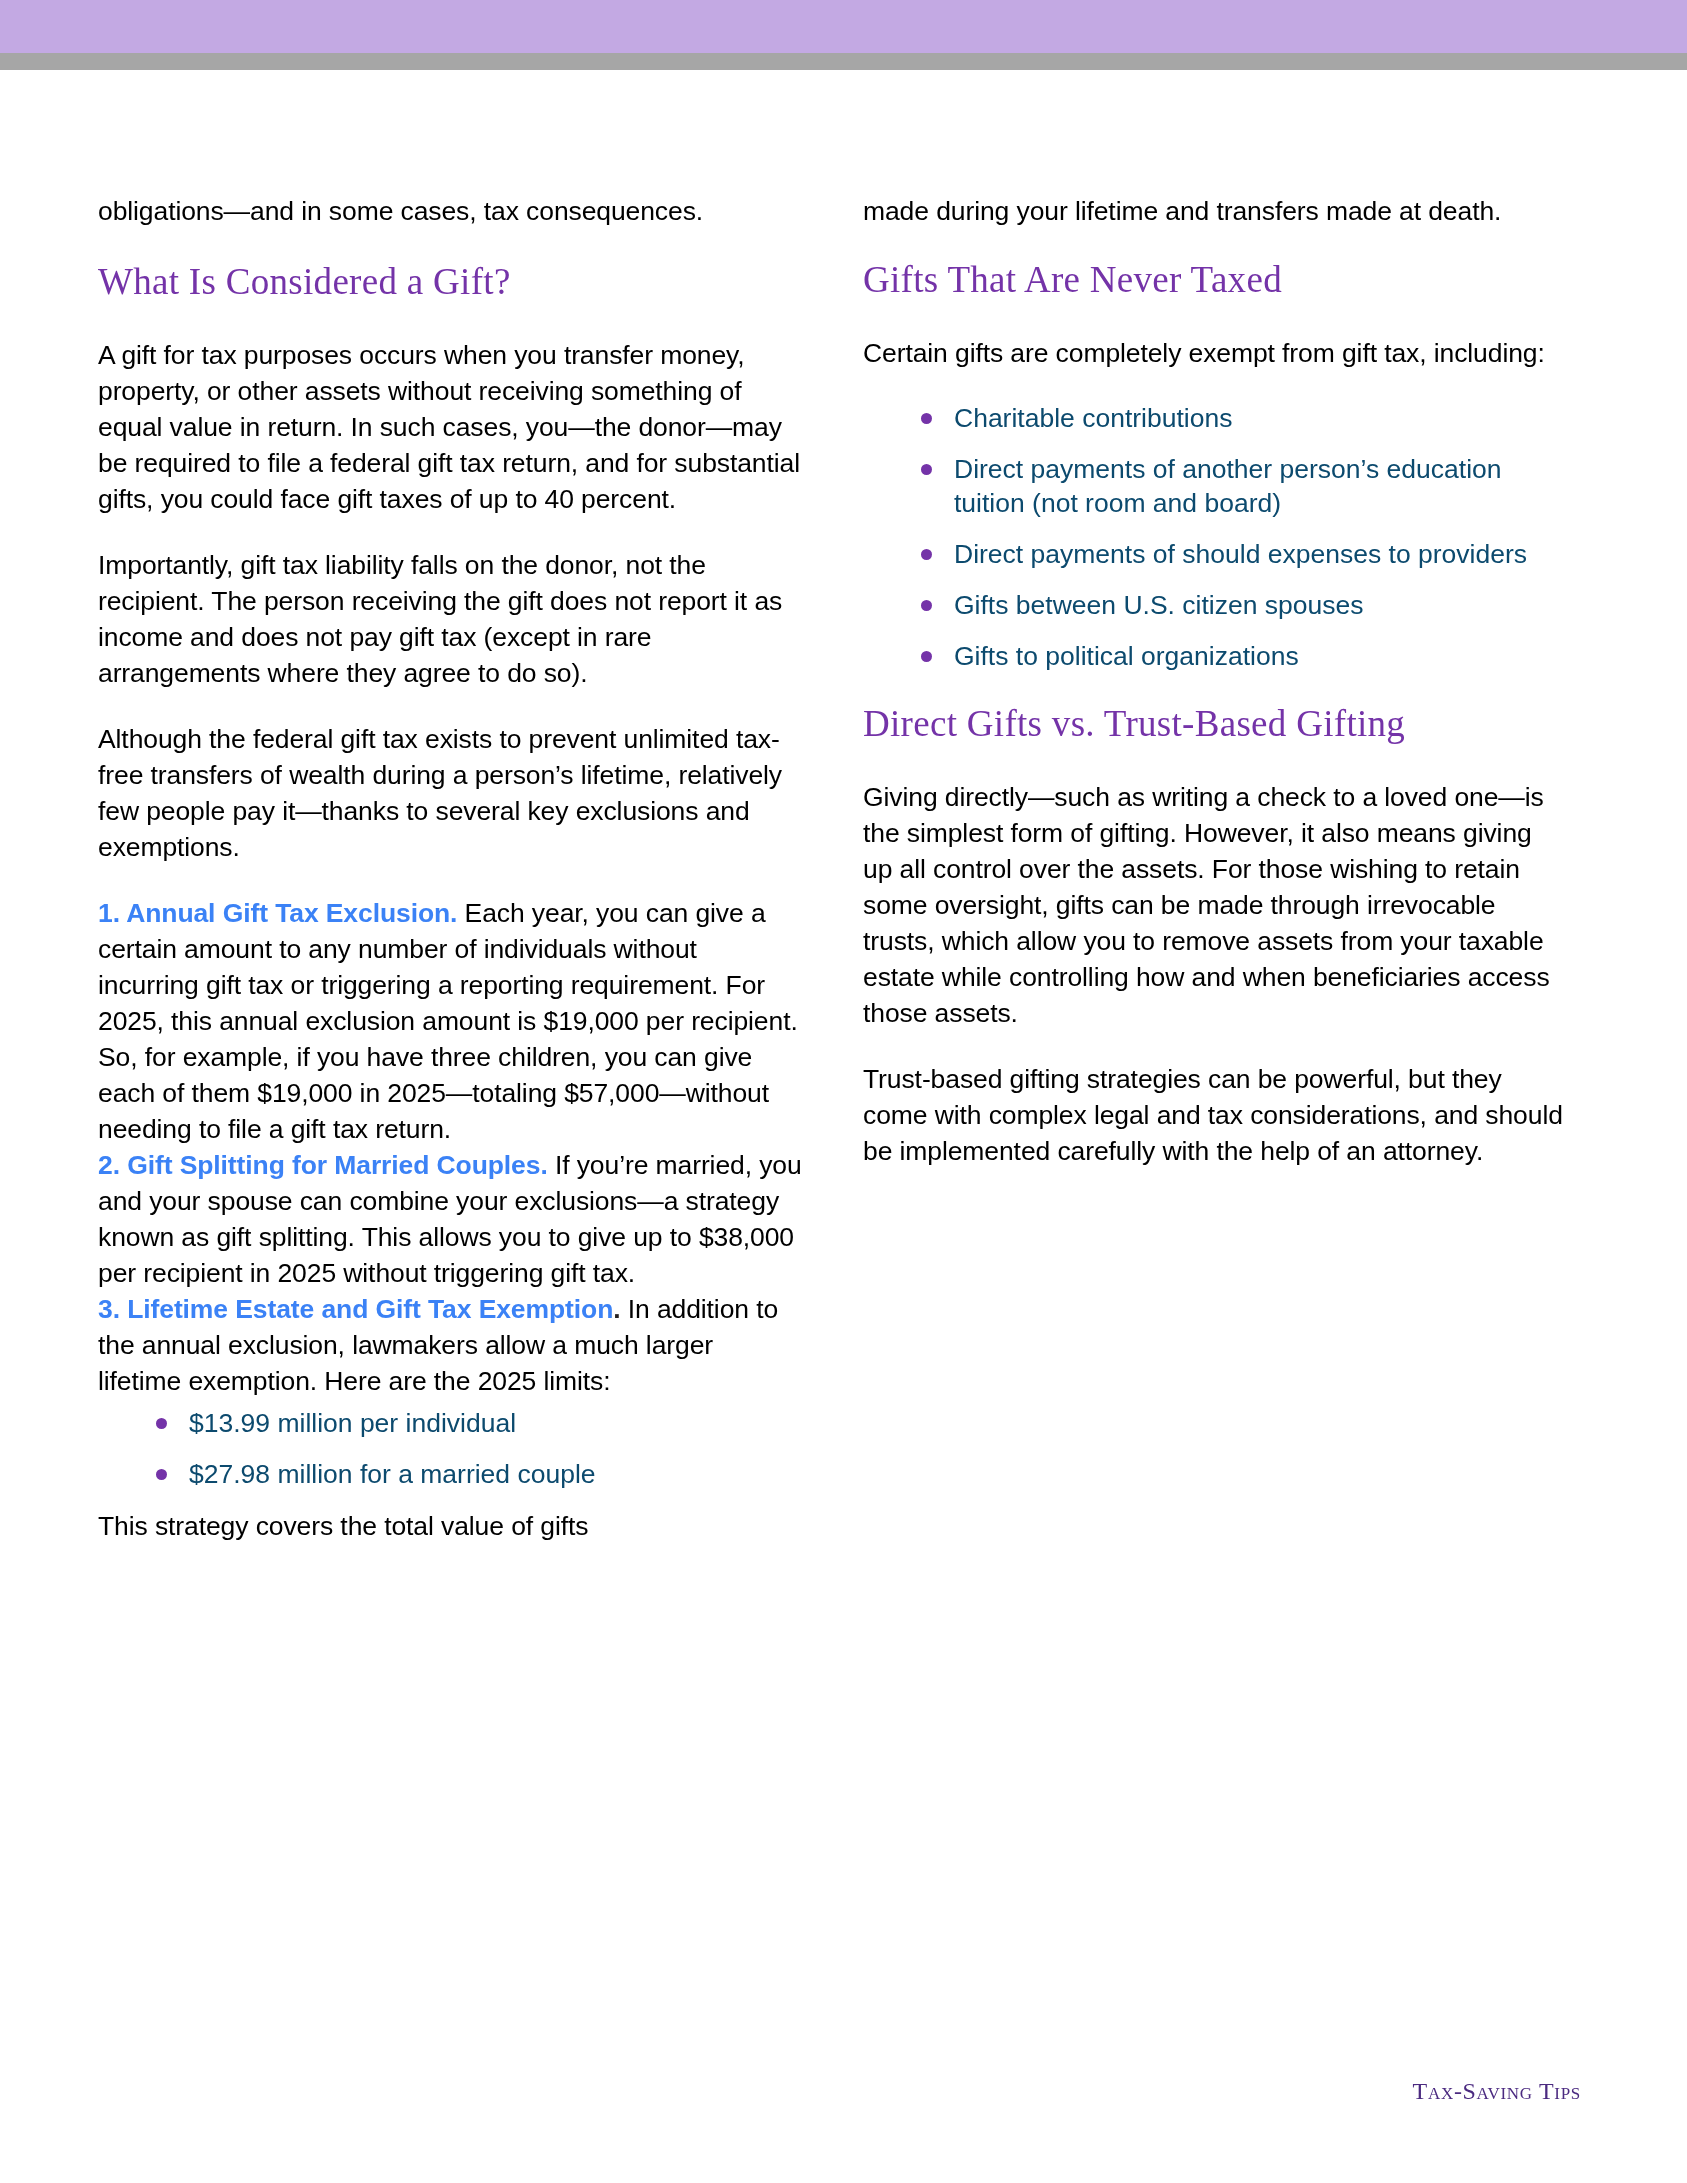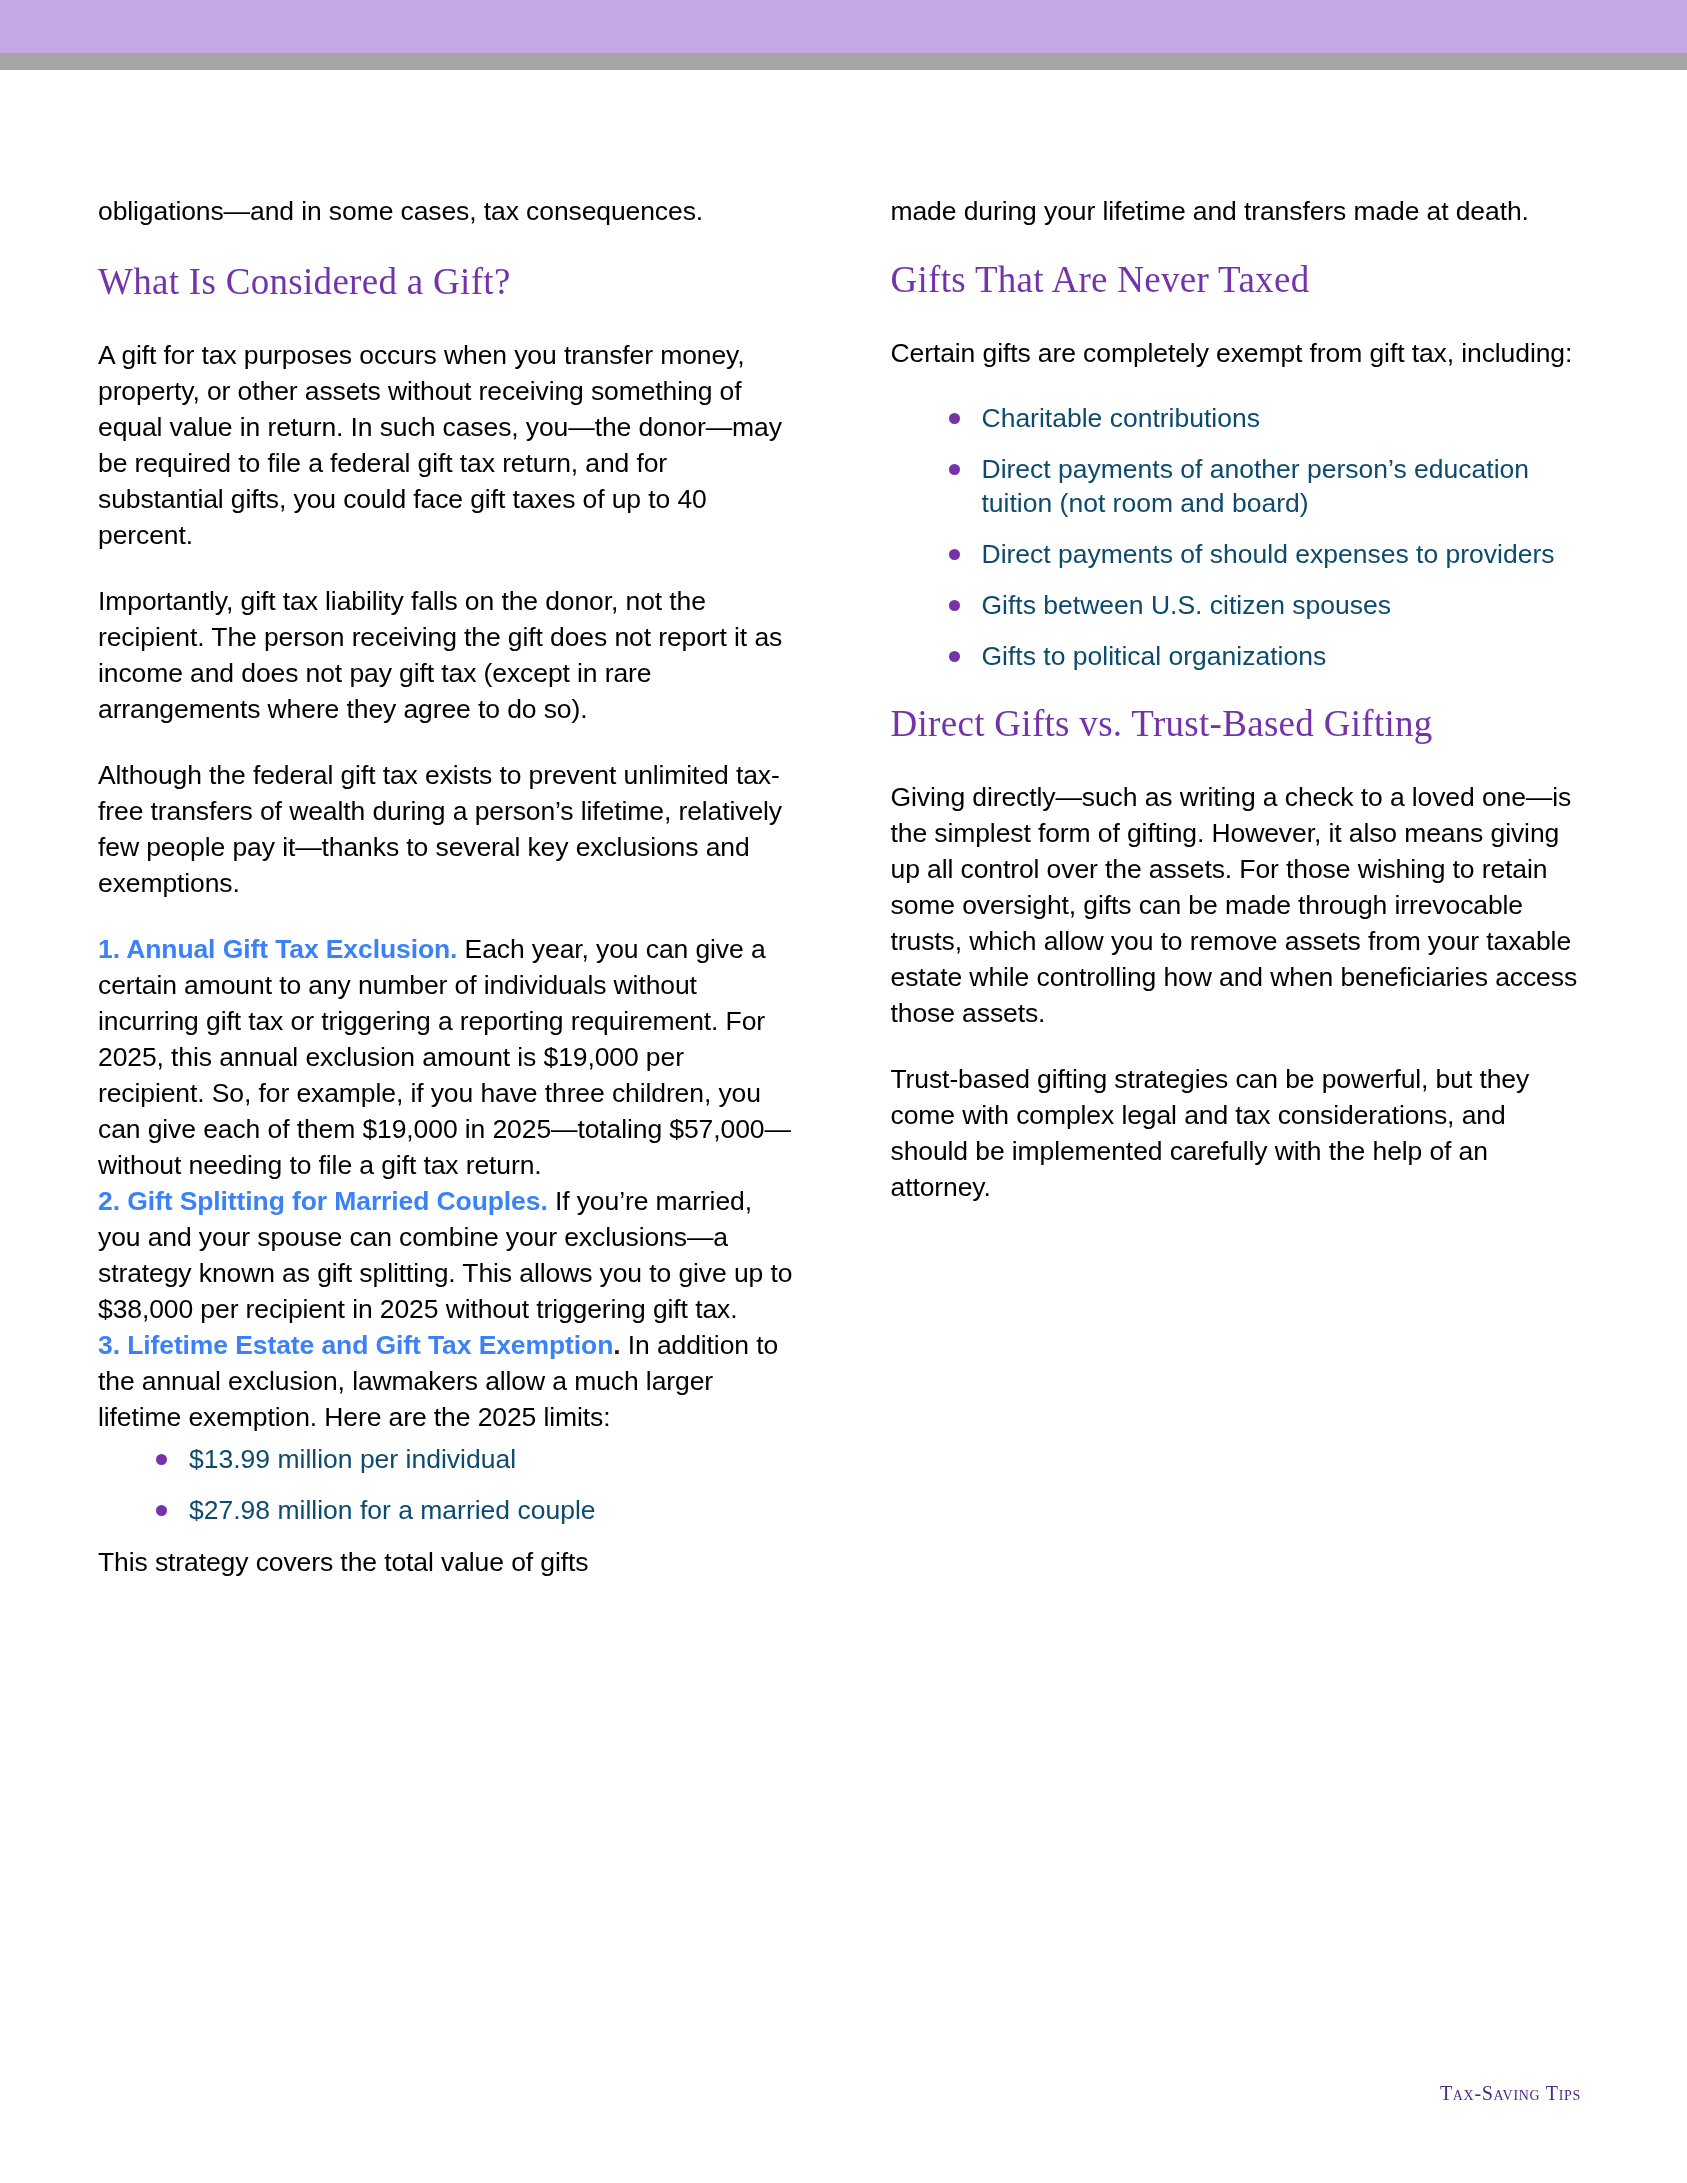--- a/index.html
+++ b/index.html
@@ -39,21 +39,21 @@
     background: #a6a6a6;
   }
 
   
   .columns {
     position: absolute;
     top: 193px;
     left: 98px;
     width: 1489px;
     display: flex;
-    gap: 96px;
+    gap: 60px;
   }
   .col {
     width: 705px;
     box-sizing: border-box;
   }
 
   p.body {
     font-size: 26.5px;
     line-height: 36px;
     color: #000000;
@@ -107,21 +107,21 @@
     background: #7433a8;
   }
 
   
   .footer {
     position: absolute;
     right: 106px;
     bottom: 78px;
     font-family: "Liberation Serif", serif;
     font-variant: small-caps;
-    font-size: 20px;
+    font-size: 24px;
     letter-spacing: 0.7px;
     color: #4b2a80;
     white-space: nowrap;
   }
 </style>
 </head>
 <body>
 
 <div class="page">
 

